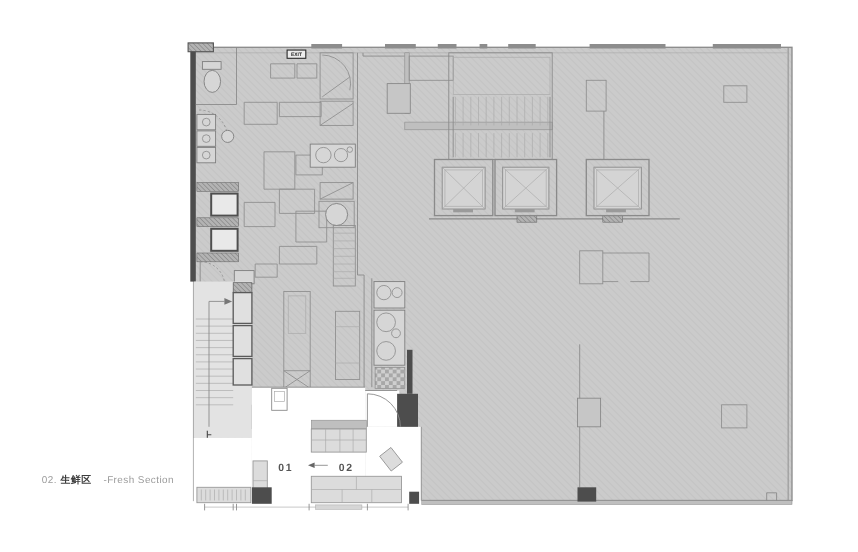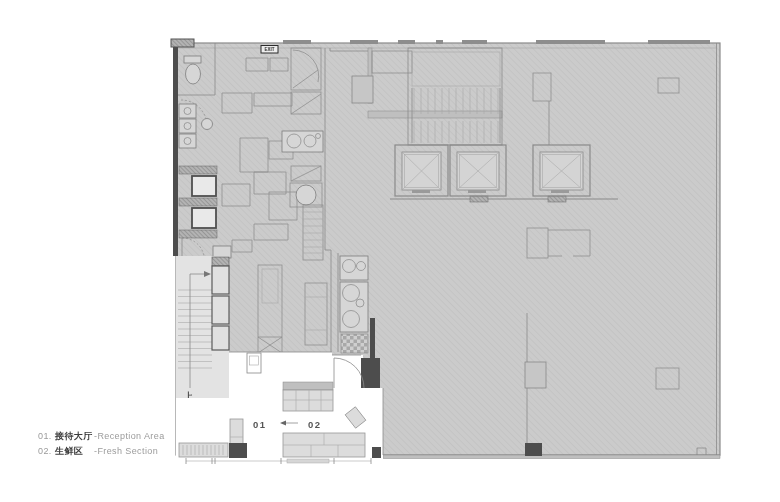--- a/index.html
+++ b/index.html
@@ -243,23 +243,18 @@
   </g>
 
   <g>
     <rect x="261" y="45.5" width="17" height="7.5" fill="#ededed" stroke="#2a2a2a" stroke-width="1"></rect>
     <text x="269.5" y="51" text-anchor="middle" class="exit-t">EXIT</text>
   </g>
 </svg>
 
 <div class="legend">
   <div class="row">
-    <span class="num">01.</span>
-    <span class="zh">接待大厅</span>
-    <span class="en">-Reception Area</span>
-  </div>
-  <div class="row">
     <span class="num">02.</span>
     <span class="zh">生鲜区</span>
     <span class="en">-Fresh Section</span>
   </div>
 </div>
 </div>
 
 </body></html>

